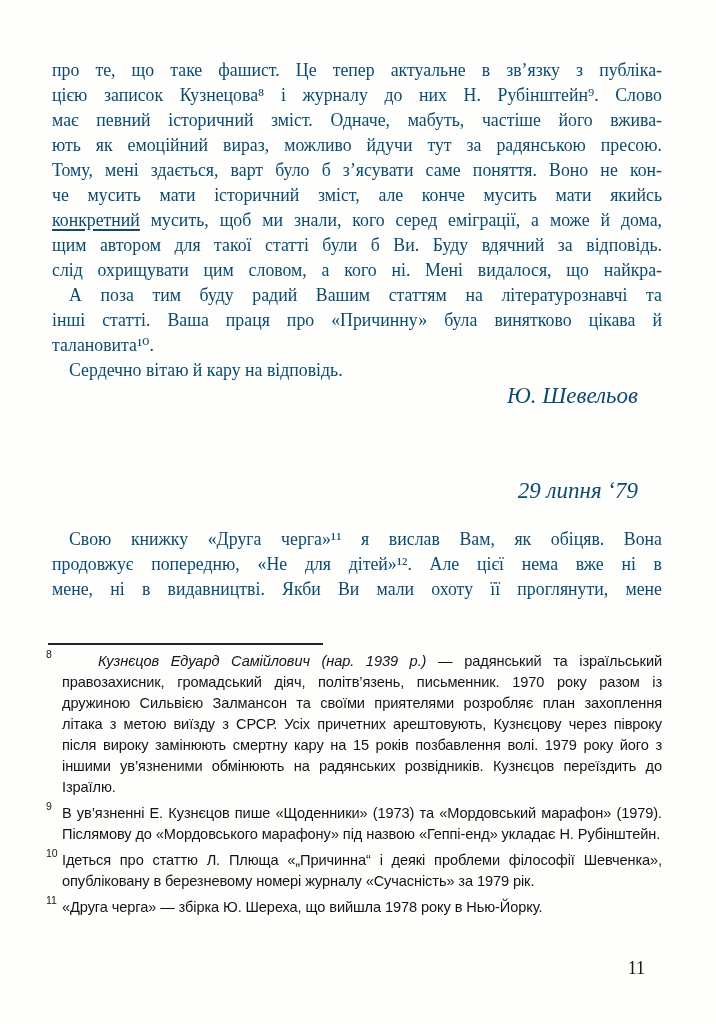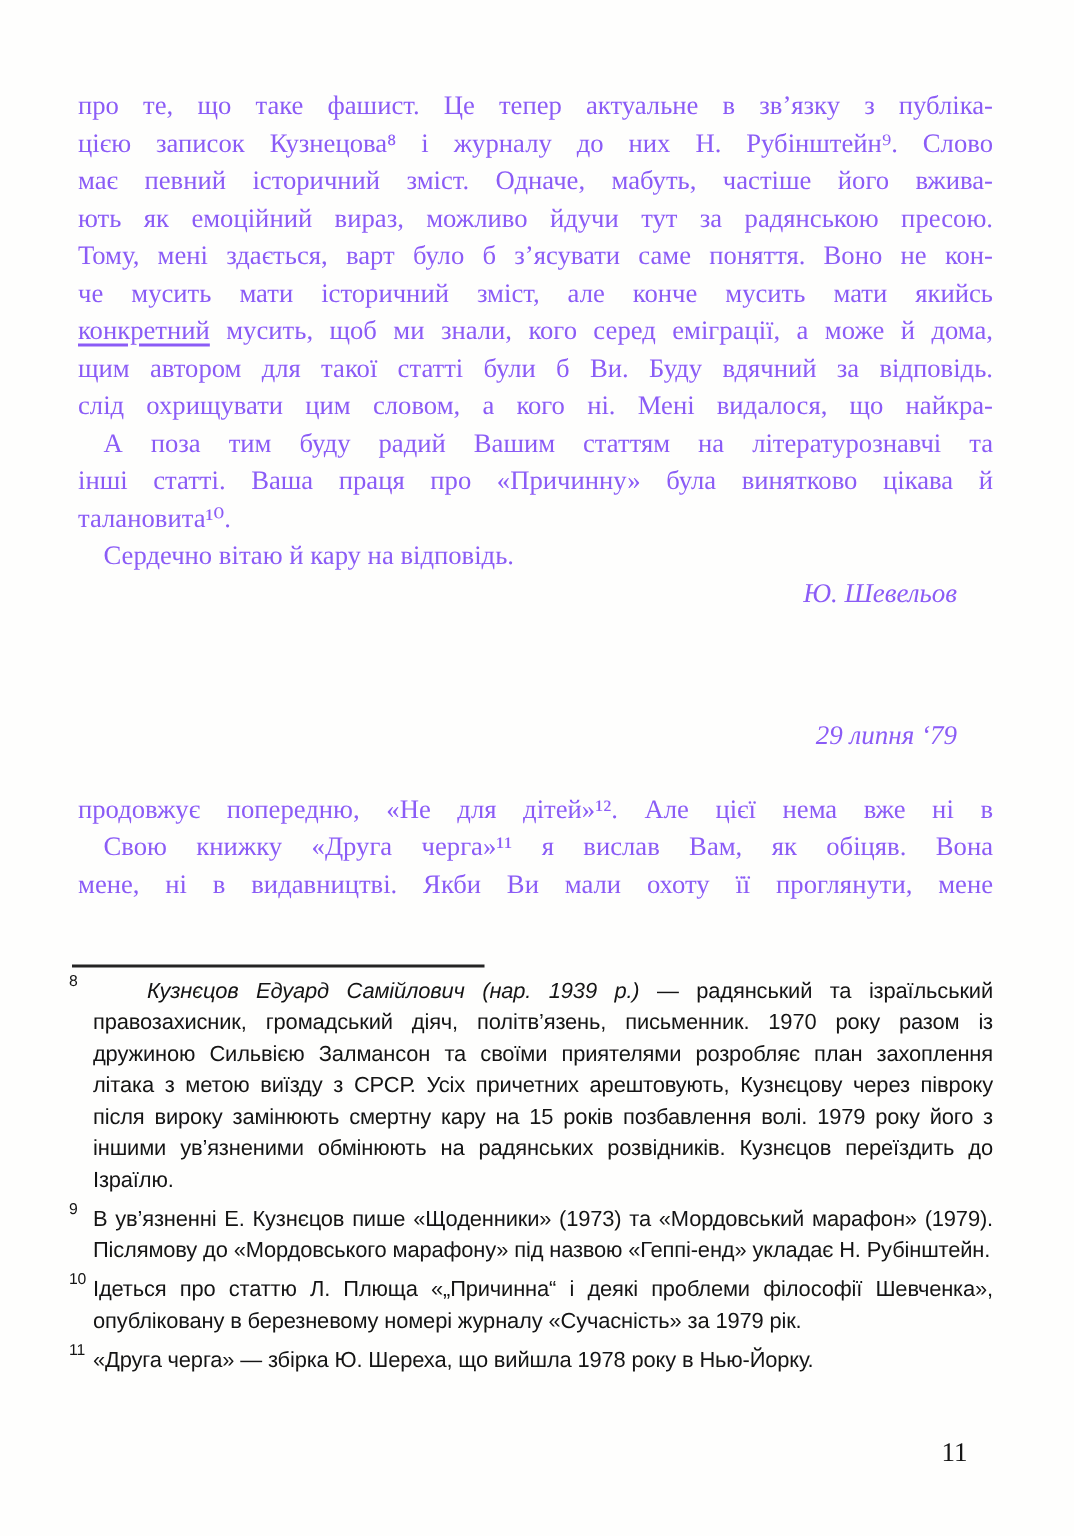--- a/index.html
+++ b/index.html
@@ -9,28 +9,28 @@
     margin:0 auto;
     background:#fefefd;
     color:#1b1b1b;
     overflow:hidden;
   }
   
   .body-block{
     position:absolute;left:52px;top:58px;width:610px;
     font-family:"Liberation Serif","DejaVu Serif",serif;
     font-size:17.8px;line-height:25px;
-    color:#8b5cf6;
+    color:#0c4a6e;
   }
   .bline{height:25px;overflow:hidden;text-align:justify;text-align-last:justify;}
   .lline{height:25px;overflow:hidden;text-align:right;text-align-last:left;}
   .ind{text-indent:17px;}
   .rline{
     height:25px;overflow:hidden;text-align:right;text-align-last:right;
-    padding-right:24px;font-style:italic;font-size:18px;
+    padding-right:24px;font-style:italic;font-size:23px;
   }
   .ul{text-decoration:underline;text-underline-offset:3px;text-decoration-thickness:1.5px;}
   .sp-a{height:70px;}
   .sp-b{height:24px;}
   
   .fn-rule{
     position:absolute;left:48px;top:643px;width:275px;height:2px;
     background:#242424;
   }
   .footnotes{
@@ -73,22 +73,22 @@
     <div class="bline ind">А поза тим буду радий Вашим статтям на літературознавчі та</div>
     <div class="bline">інші статті. Ваша праця про «Причинну» була винятково цікава й</div>
     <div class="lline">талановита¹⁰.</div>
     <div class="lline ind">Сердечно вітаю й кару на відповідь.</div>
     <div class="rline">Ю. Шевельов</div>
 
     <div class="sp-a"></div>
 
     <div class="rline">29 липня ‘79</div>
     <div class="sp-b"></div>
+    <div class="bline ind">Свою книжку «Друга черга»¹¹ я вислав Вам, як обіцяв. Вона</div>
     <div class="bline">продовжує попередню, «Не для дітей»¹². Але цієї нема вже ні в</div>
-    <div class="bline ind">Свою книжку «Друга черга»¹¹ я вислав Вам, як обіцяв. Вона</div>
     <div class="bline">мене, ні в видавництві. Якби Ви мали охоту її проглянути, мене</div>
   </div>
 
   <div class="fn-rule"></div>
 
   <div class="footnotes">
     <div class="footnote">
       <span class="fn-num">8</span><span class="fn-lead">Кузнєцов Едуард Самійлович (нар. 1939 р.)</span><span> — радянський та ізраїльський правозахисник, громадський діяч, політв’язень, письменник. 1970 року разом із дружиною Сильвією Залмансон та своїми приятелями розробляє план захоплення літака з метою виїзду з СРСР. Усіх причетних арештовують, Кузнєцову через півроку після вироку замінюють смертну кару на 15 років позбавлення волі. 1979 року його з іншими ув’язненими обмінюють на радянських розвідників. Кузнєцов переїздить до Ізраїлю.</span>
     </div>
     <div class="footnote">

